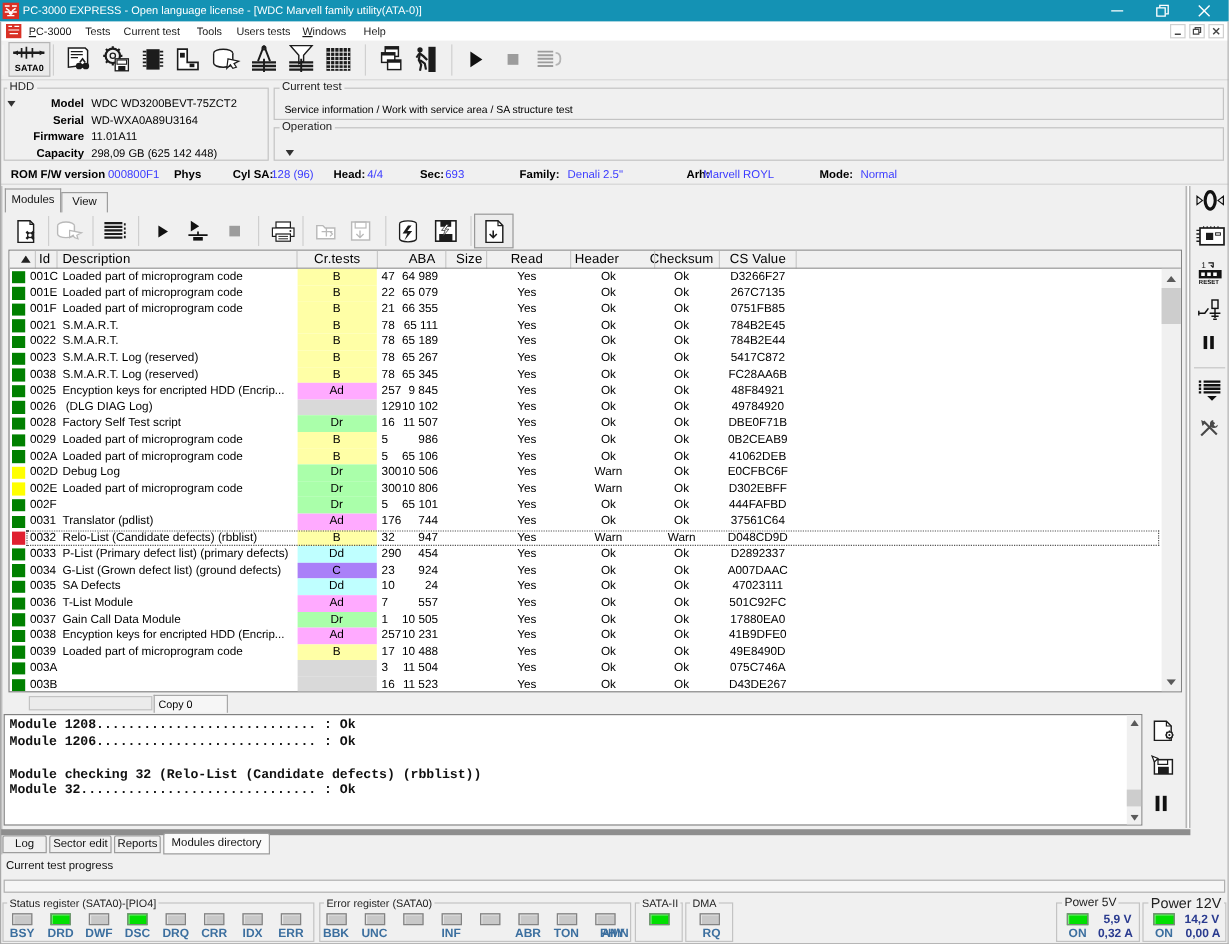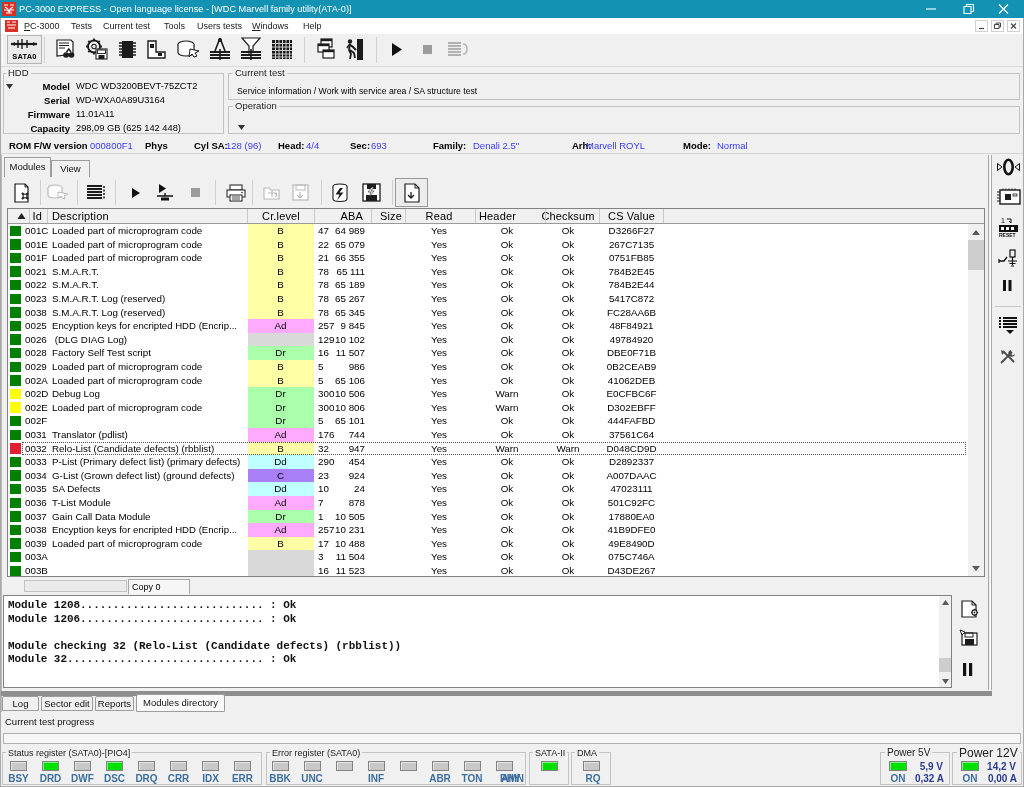--- a/index.html
+++ b/index.html
@@ -272,21 +272,21 @@
     <path d="M8 9v6M5 12l3 3 3-3" stroke="#1c1c1c" stroke-width="1.3" fill="none"></path>
   </svg>
 
 <div class="abs" style="left:7px;top:208px;width:978px;height:369px;background:#fff;border:1px solid #828282;"></div>
 <div class="thead">
   <svg style="position:absolute;left:9px;top:4px" width="9" height="7" viewBox="0 0 9 7">
       <path d="M4.5 0l4 6h-8z" fill="#222"></path>
     </svg>
   <span class="hc" style="left:22px;width:12px;text-align:right;">Id</span>
   <span class="hc" style="left:44px;">Description</span>
-  <span class="hc" style="left:240px;width:66px;text-align:center;">Cr.level</span>
+  <span class="hc" style="left:240px;width:66px;text-align:center;">Cr.tests</span>
   <span class="hc" style="left:306px;width:49px;text-align:right;">ABA</span>
   <span class="hc" style="left:340px;width:54px;text-align:right;">Size</span>
   <span class="hc" style="left:396px;width:70px;text-align:center;">Read</span>
   <span class="hc" style="left:471px;width:70px;text-align:left;">Header</span>
   <span class="hc" style="left:531px;width:58px;text-align:center;">Checksum</span>
   <span class="hc" style="left:591px;width:65px;text-align:center;">CS Value</span>
 </div>
 <div class="hsep" style="left:29px"></div>
 <div class="hsep" style="left:47px"></div>
 <div class="hsep" style="left:247px"></div>
@@ -537,21 +537,21 @@
       <span class="cread">Yes</span>
       <span class="chdr">Ok</span>
       <span class="cchk">Ok</span>
       <span class="ccs">47023111</span>
     </div>
 <div class="trow" style="top:272.0px">
       <div class="mk" style="background:#008000"></div>
       <span class="cid">0036</span>
       <span class="cdesc">T-List Module</span>
       <div class="ccr" style="background:#ffaaff">Ad</div>
-      <span class="caba">878</span>
+      <span class="caba">557</span>
       <span class="csize">7</span>
       <span class="cread">Yes</span>
       <span class="chdr">Ok</span>
       <span class="cchk">Ok</span>
       <span class="ccs">501C92FC</span>
     </div>
 <div class="trow" style="top:285.6px">
       <div class="mk" style="background:#008000"></div>
       <span class="cid">0037</span>
       <span class="cdesc">Gain Call Data Module</span>

